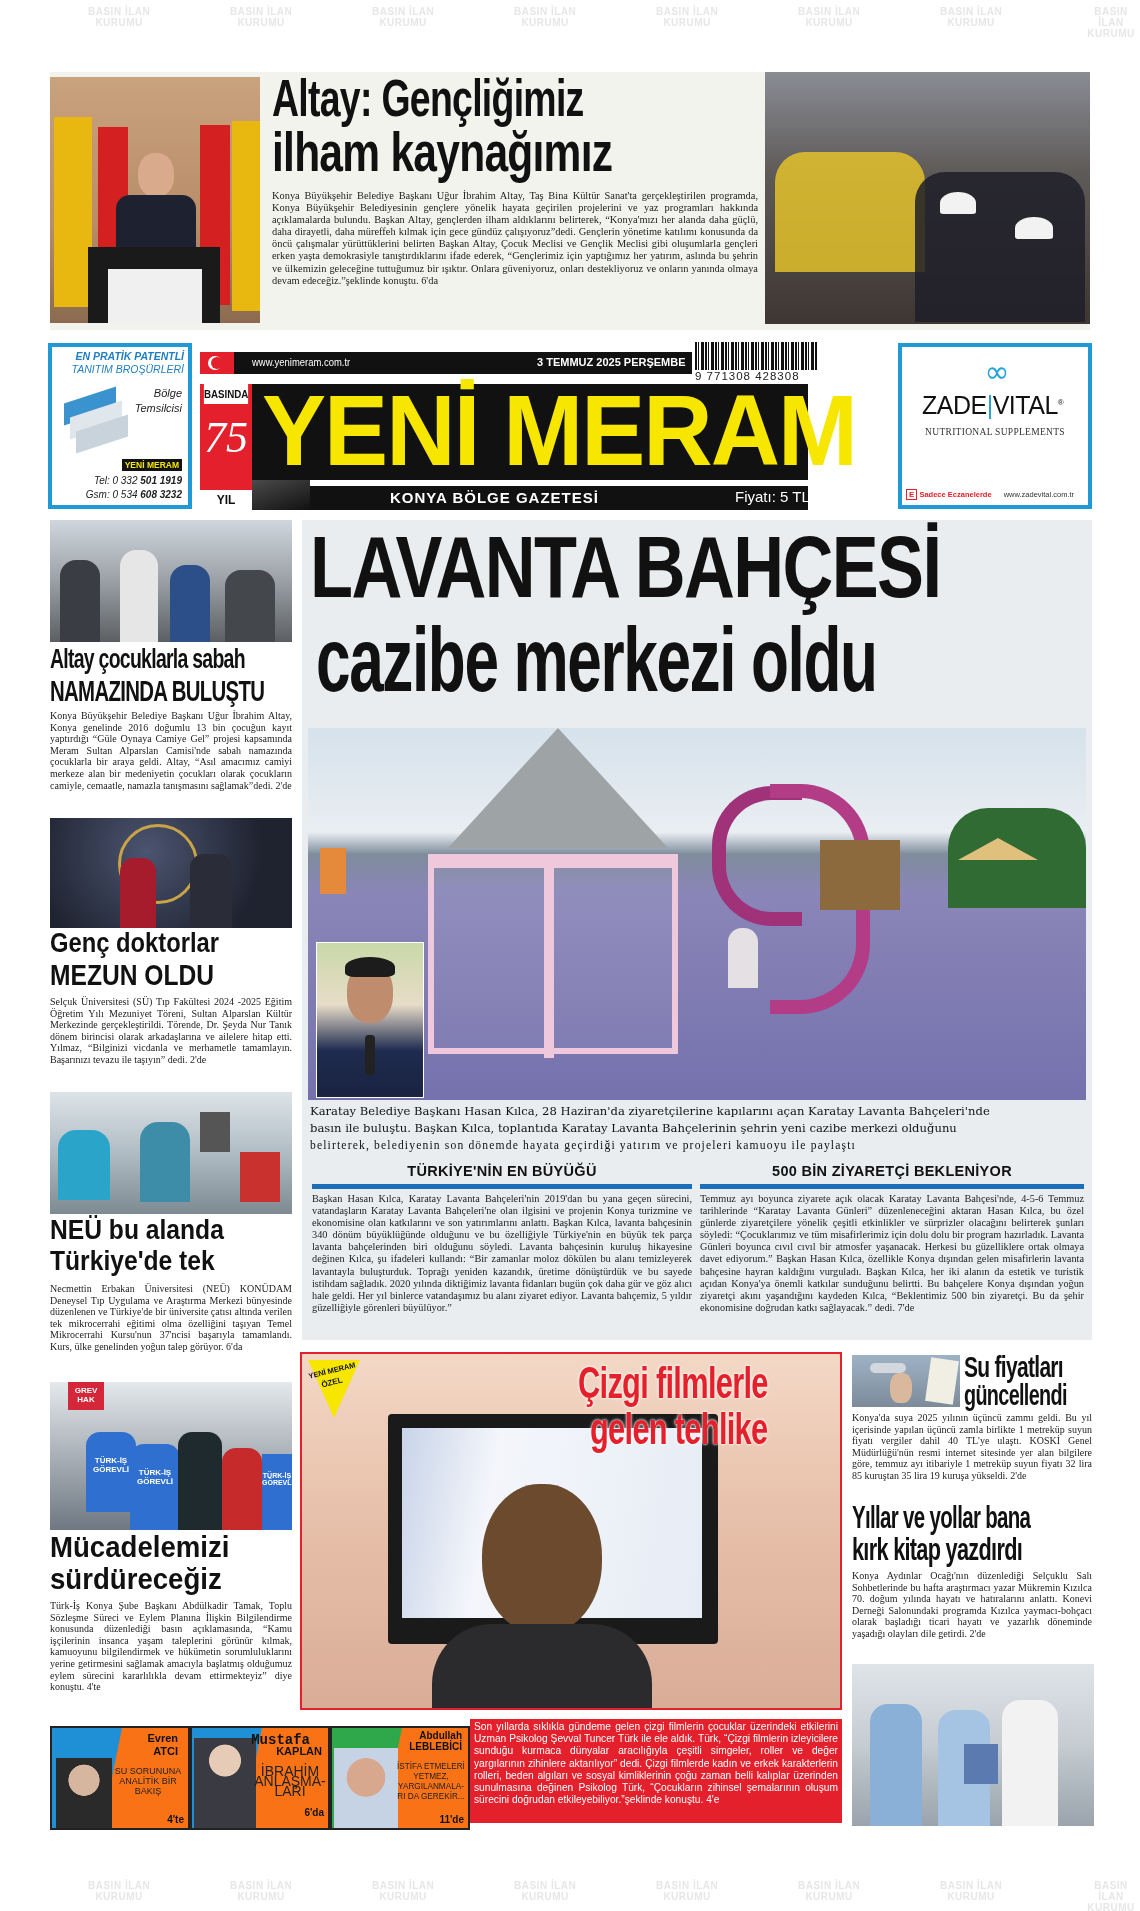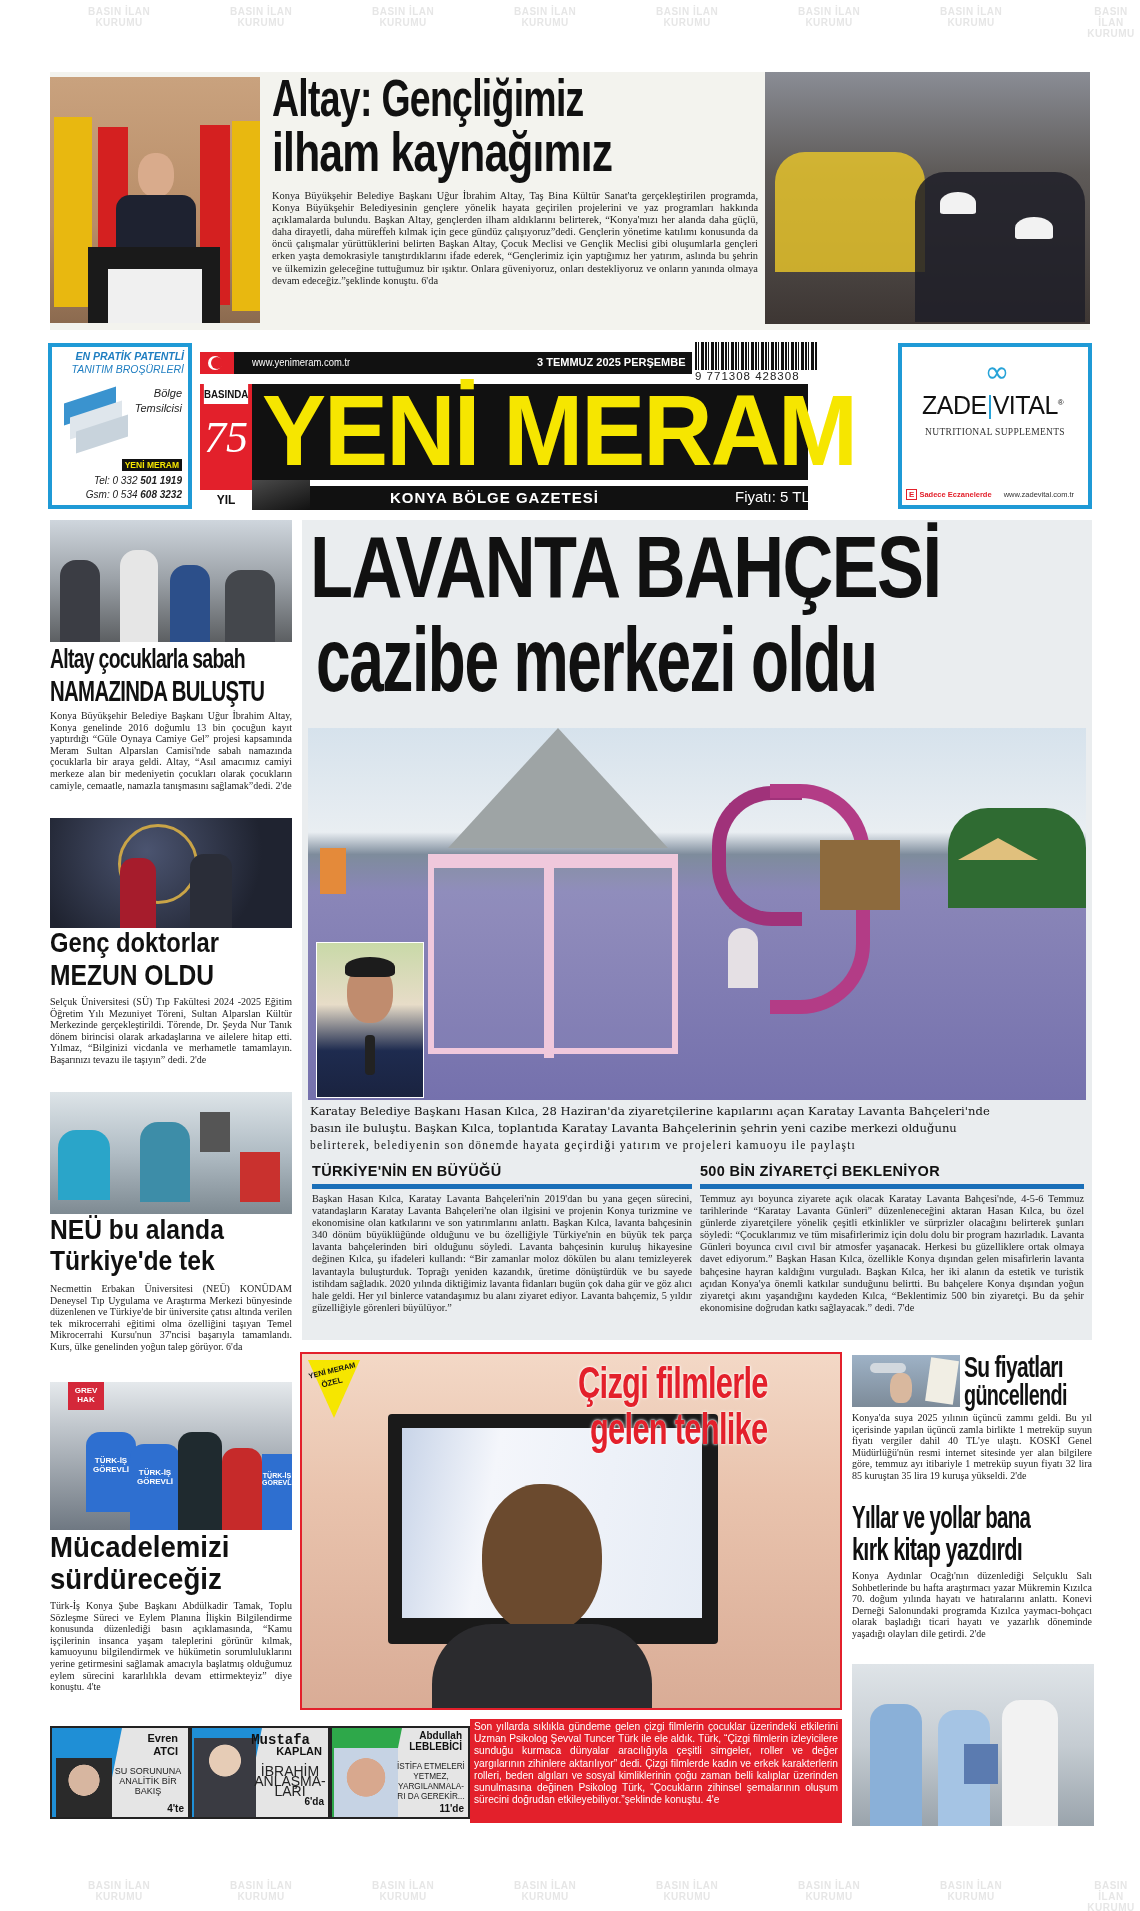--- a/index.html
+++ b/index.html
@@ -9,24 +9,24 @@
   .cond{font-family:"Liberation Sans",sans-serif;font-weight:bold;transform-origin:left top;white-space:nowrap;letter-spacing:-1px;}
   .body-text{font-family:"Liberation Serif",serif;font-size:10.6px;line-height:12.2px;text-align:justify;color:#222;}
   .photo{position:absolute;overflow:hidden;}
   .watermark{position:absolute;color:rgba(200,200,200,0.45);font-family:"Liberation Sans",sans-serif;font-weight:bold;font-size:10px;text-align:center;line-height:11px;letter-spacing:0.5px;}
   
   #top-story{left:50px;top:72px;width:1040px;height:258px;background:#f3f3ee;}
   
   .mast-black{background:#111;}
   .ad-box{border:4px solid #1f9ad6;background:#fff;}
   
-  .subhead{font-family:"Liberation Sans",sans-serif;font-weight:bold;font-size:14.5px;color:#111;text-align:left;letter-spacing:0.3px;}
+  .subhead{font-family:"Liberation Sans",sans-serif;font-weight:bold;font-size:14.5px;color:#111;text-align:center;letter-spacing:0.3px;}
   .blue-rule{height:5px;background:#1a6fb8;}
   .red-text{color:#e3202b;}
-  .col-card{position:absolute;top:1726px;width:140px;height:93px;border:2px solid #222;background:#e5e5e5;overflow:hidden;}
+  .col-card{position:absolute;top:1726px;width:140px;height:104px;border:2px solid #222;background:#f97316;overflow:hidden;}
 </style>
 </head>
 <body>
 
 <div id="top-story" class="abs">
 
   <div class="photo" style="left:0;top:5px;width:210px;height:246px;background:linear-gradient(180deg,#c9a27e 0%,#b88d68 60%,#8b6a4f 100%);">
     <div class="abs" style="left:4px;top:40px;width:38px;height:190px;background:#e8b810;"></div>
     <div class="abs" style="left:48px;top:50px;width:30px;height:180px;background:#d42020;"></div>
     <div class="abs" style="left:150px;top:48px;width:30px;height:180px;background:#d42020;"></div>

